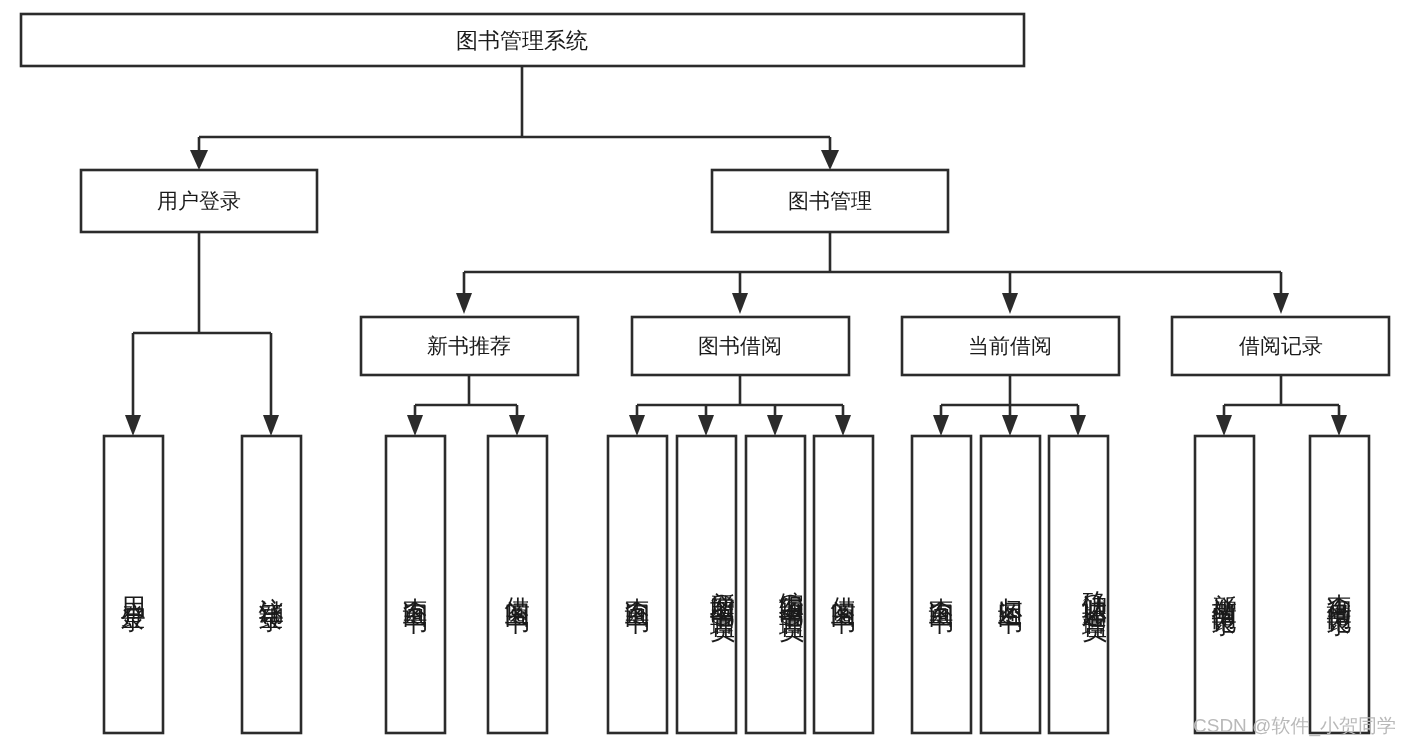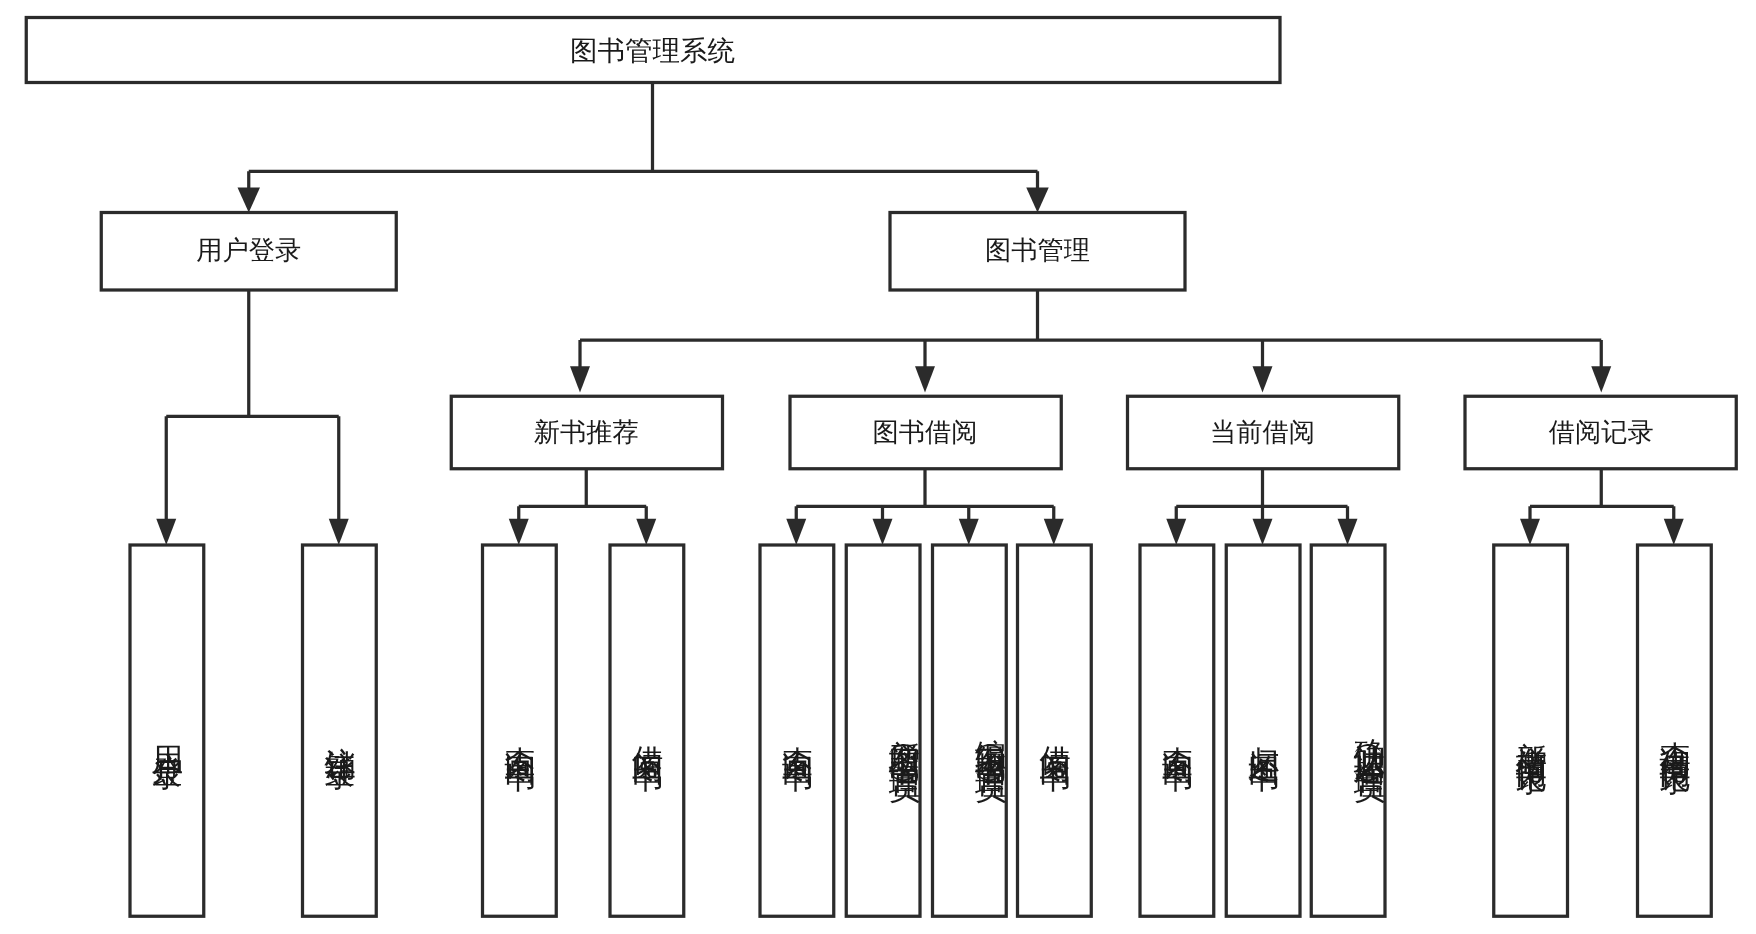--- a/index.html
+++ b/index.html
@@ -220,14 +220,15 @@
   <div class="leaf-label-v" style="left:746px; top:436px; width:59px; height:297px; display:flex; align-items:flex-start; justify-content:center; padding-top:8px; box-sizing:border-box;">编辑图书（管理员）</div>
   <div class="leaf-label-v" style="left:814px; top:436px; width:59px; height:297px; display:flex; align-items:center; justify-content:center;">借阅图书</div>
 
   <div class="leaf-label-v" style="left:912px; top:436px; width:59px; height:297px; display:flex; align-items:center; justify-content:center;">查询图书</div>
   <div class="leaf-label-v" style="left:981px; top:436px; width:59px; height:297px; display:flex; align-items:center; justify-content:center;">归还图书</div>
   <div class="leaf-label-v" style="left:1049px; top:436px; width:59px; height:297px; display:flex; align-items:flex-start; justify-content:center; padding-top:8px; box-sizing:border-box;">确认归还（管理员）</div>
 
   <div class="leaf-label-v" style="left:1195px; top:436px; width:59px; height:297px; display:flex; align-items:center; justify-content:center;">新增借阅记录</div>
   <div class="leaf-label-v" style="left:1310px; top:436px; width:59px; height:297px; display:flex; align-items:center; justify-content:center;">查询借阅记录</div>
 
+  <div class="watermark" style="left:1193px; top:713px;">CSDN @软件_小贺同学</div>
 
 </div>
 
 </body></html>

